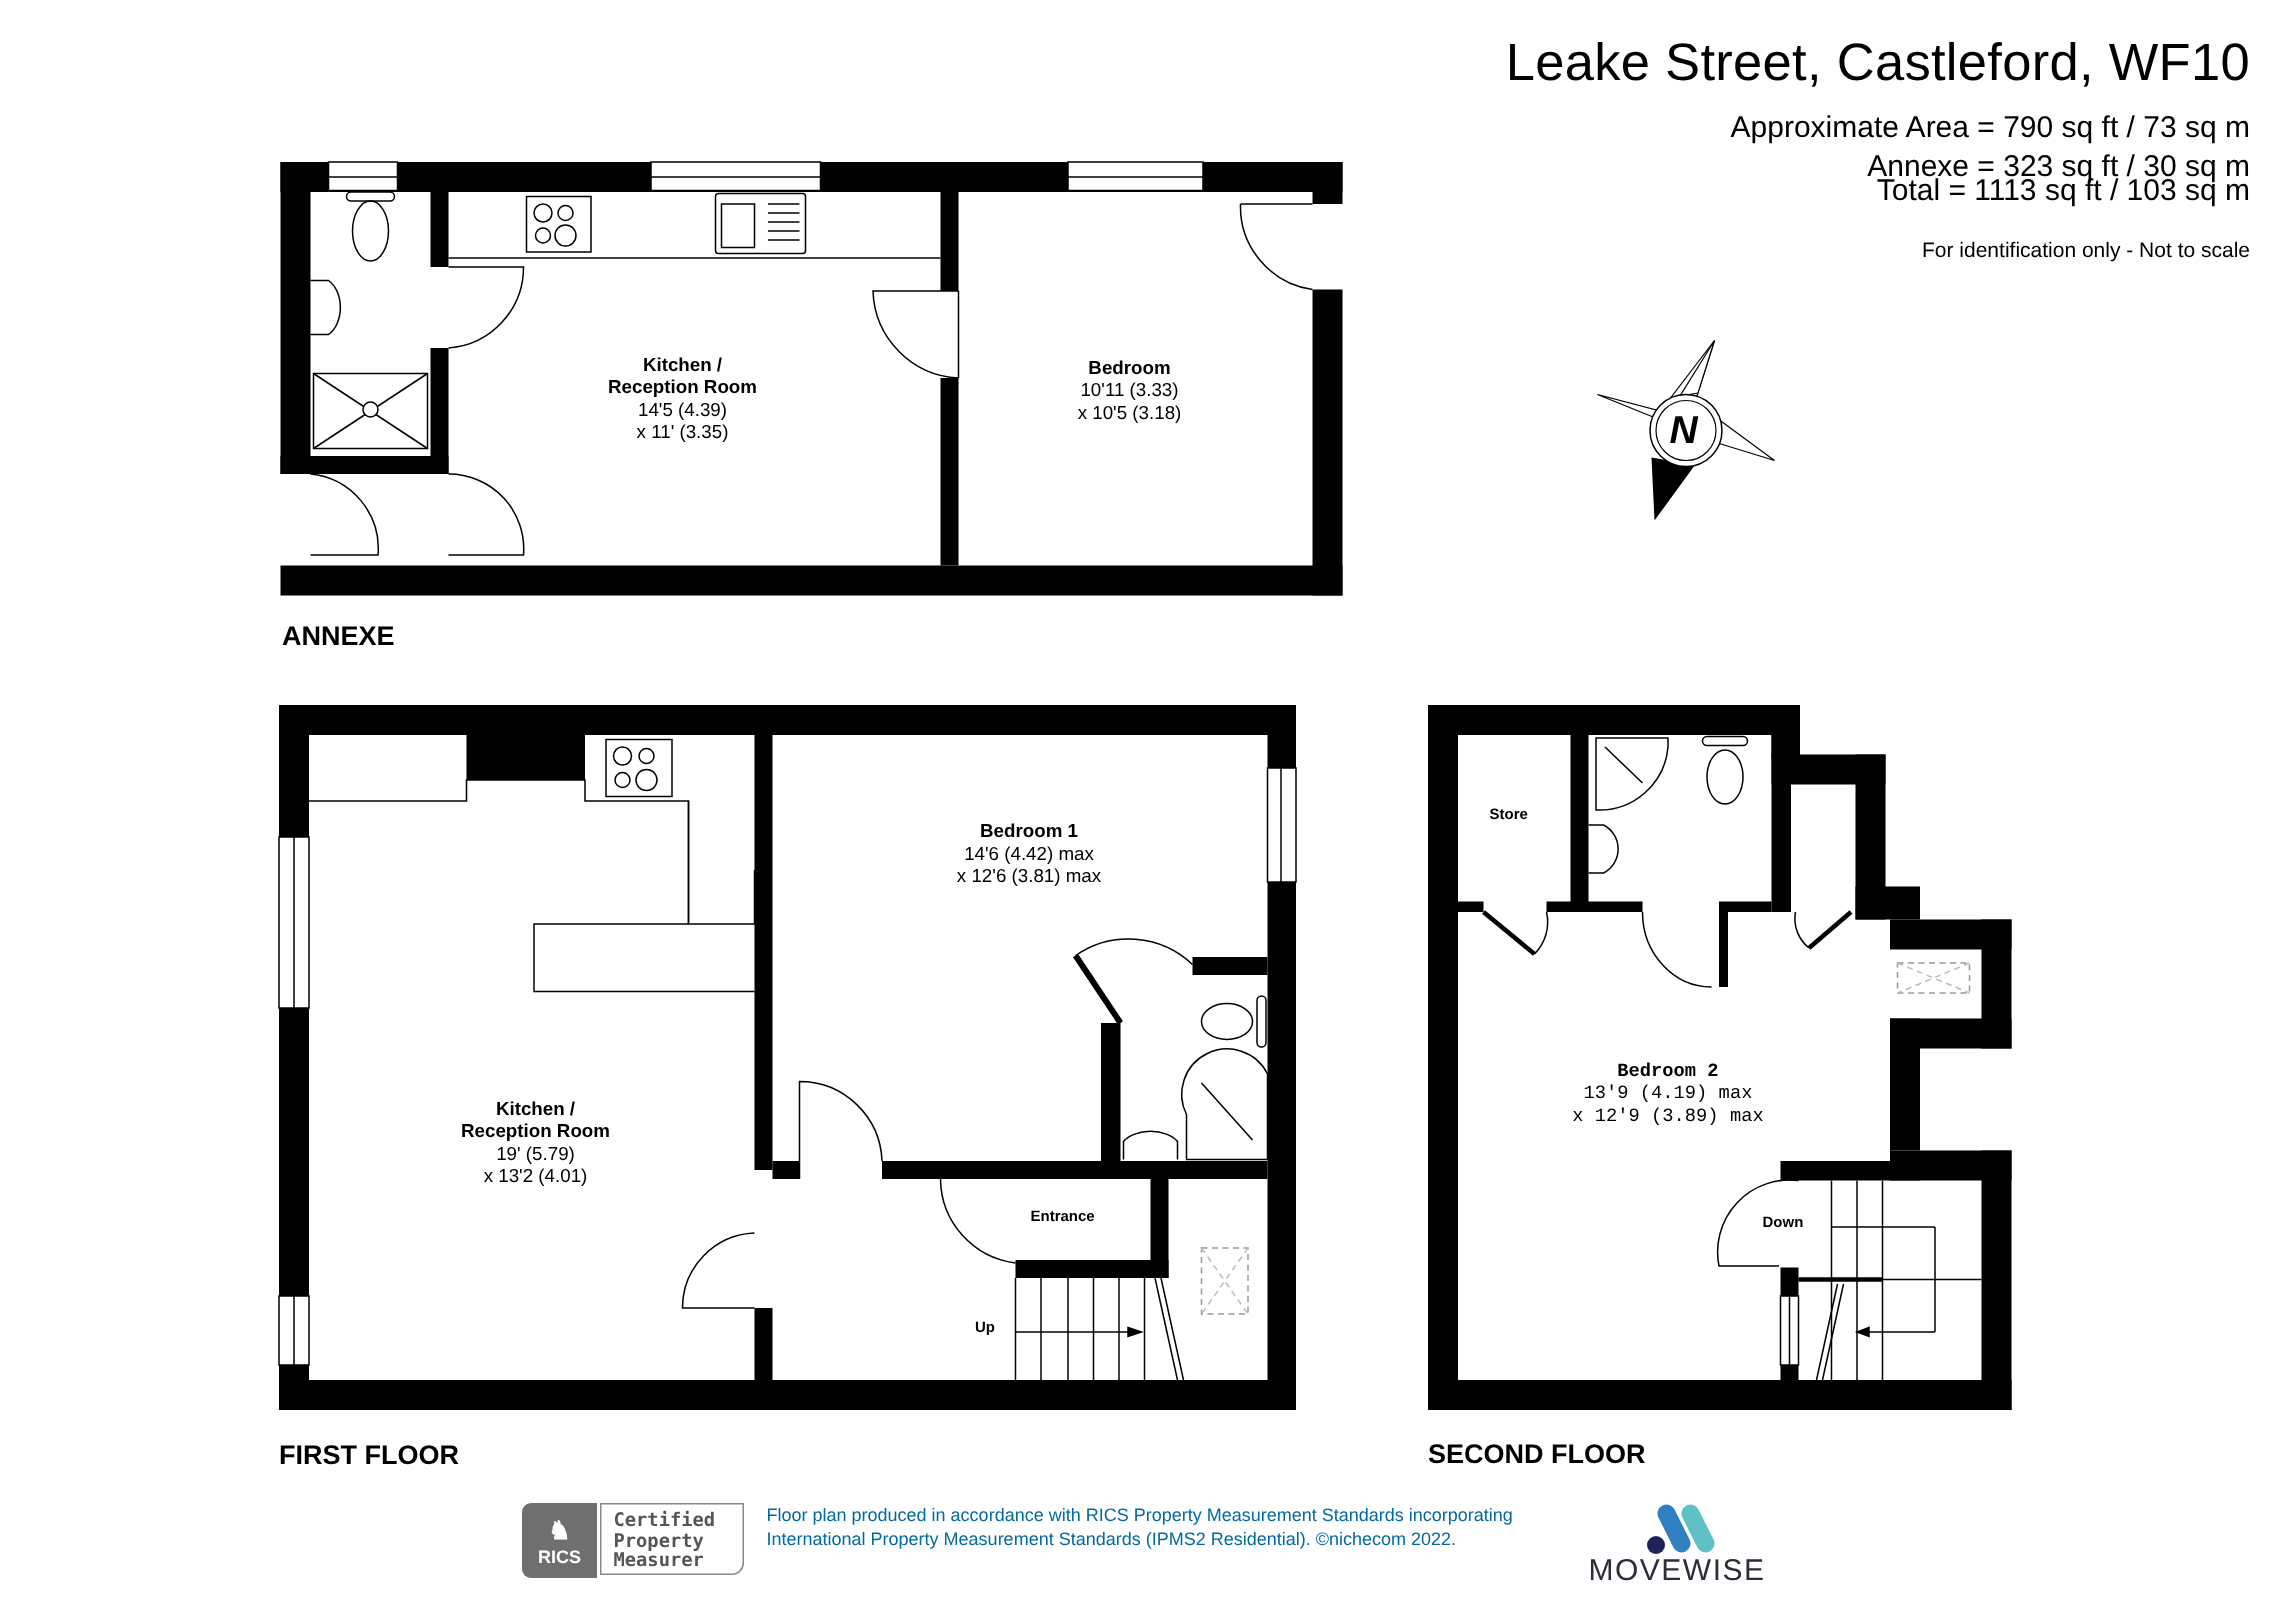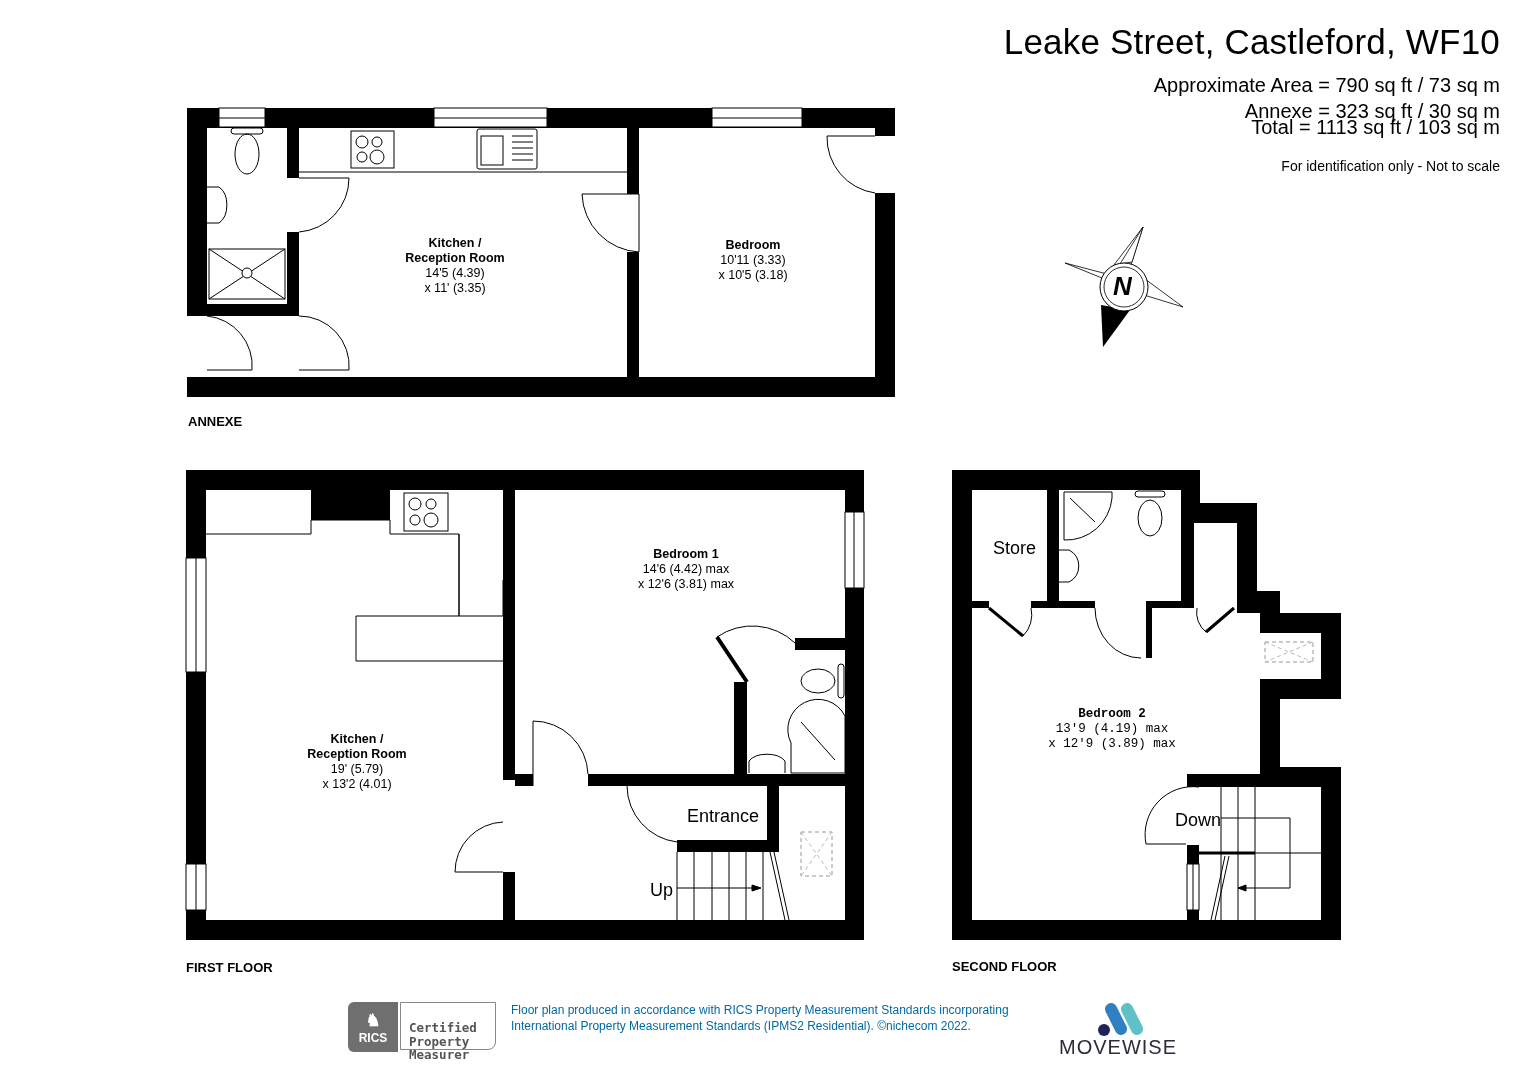--- a/index.html
+++ b/index.html
@@ -4,30 +4,30 @@
 <style>
   html, body { margin:0; padding:0; background:#ffffff; }
   body { width:1527px; height:1080px; position:relative; overflow:hidden; font-family:"Liberation Sans", sans-serif; color:#000; }
   .abs { position:absolute; }
   #title { right:27px; top:22px; font-size:35px; font-weight:normal; letter-spacing:0.2px; white-space:nowrap; }
   .area-line { right:27px; font-size:20px; white-space:nowrap;margin-left:12px; }
   #area1 { top:74px; }
   #area2 { top:100px; }
   #area3 { top:116px; }
   #disclaimer { right:27px; top:158px; font-size:14px; white-space:nowrap; }
-  .floor-label { font-size:13px; font-weight:bold; white-space:nowrap; }
+  .floor-label { font-size:18px; font-weight:bold; white-space:nowrap; }
   .room { text-align:center; font-size:12.5px; line-height:15px; white-space:nowrap; transform:translateX(-50%); }
   .room .rname { font-weight:bold; }
-  .small-label { font-size:18px; font-weight:normal; white-space:nowrap; }
+  .small-label { font-size:10px; font-weight:bold; white-space:nowrap; }
   svg.plan { position:absolute; left:0; top:0; }
   #footer-text { left:511px; top:1002px; font-size:12px; line-height:16px; color:#0369a1; white-space:nowrap; }
   #rics { left:348px; top:1002px; width:152px; height:50px; }
   #rics .rics-dark { position:absolute; left:0; top:0; width:50px; height:50px; background:#6f6f6f; border-radius:6px 0 0 6px; color:#fff; font-weight:bold; font-size:12px; text-align:center; }
   #rics .rics-dark .lion { display:block; margin-top:8px; font-size:17px; }
-  #rics .rics-box { position:absolute; left:52px; top:0; width:96px; height:48px; border:1.5px solid #888; border-radius:0 0 8px 0; color:#555; font-weight:bold; font-size:12.5px; line-height:13.5px; padding:18px 0 0 8px; box-sizing:border-box; font-family:"DejaVu Sans Mono", monospace; }
+  #rics .rics-box { position:absolute; left:52px; top:0; width:96px; height:48px; border:1.5px solid #888; border-radius:0 0 8px 0; color:#555; font-weight:bold; font-size:12.5px; line-height:13.5px; padding:3px 0 0 8px; box-sizing:border-box; font-family:"DejaVu Sans Mono", monospace; }
   #movewise { left:1055px; top:998px; width:130px; height:62px; }
   #movewise .mw-text { position:absolute; left:4px; top:38px; font-size:20px; letter-spacing:1px; color:#2c2c3a; }
 </style>
 </head>
 <body>
 
 <div class="abs" id="title">Leake Street, Castleford, WF10</div>
 <div class="abs area-line" id="area1">Approximate Area = 790 sq ft / 73 sq m</div>
 <div class="abs area-line" id="area2">Annexe = 323 sq ft / 30 sq m</div>
 <div class="abs area-line" id="area3">Total = 1113 sq ft / 103 sq m</div>

